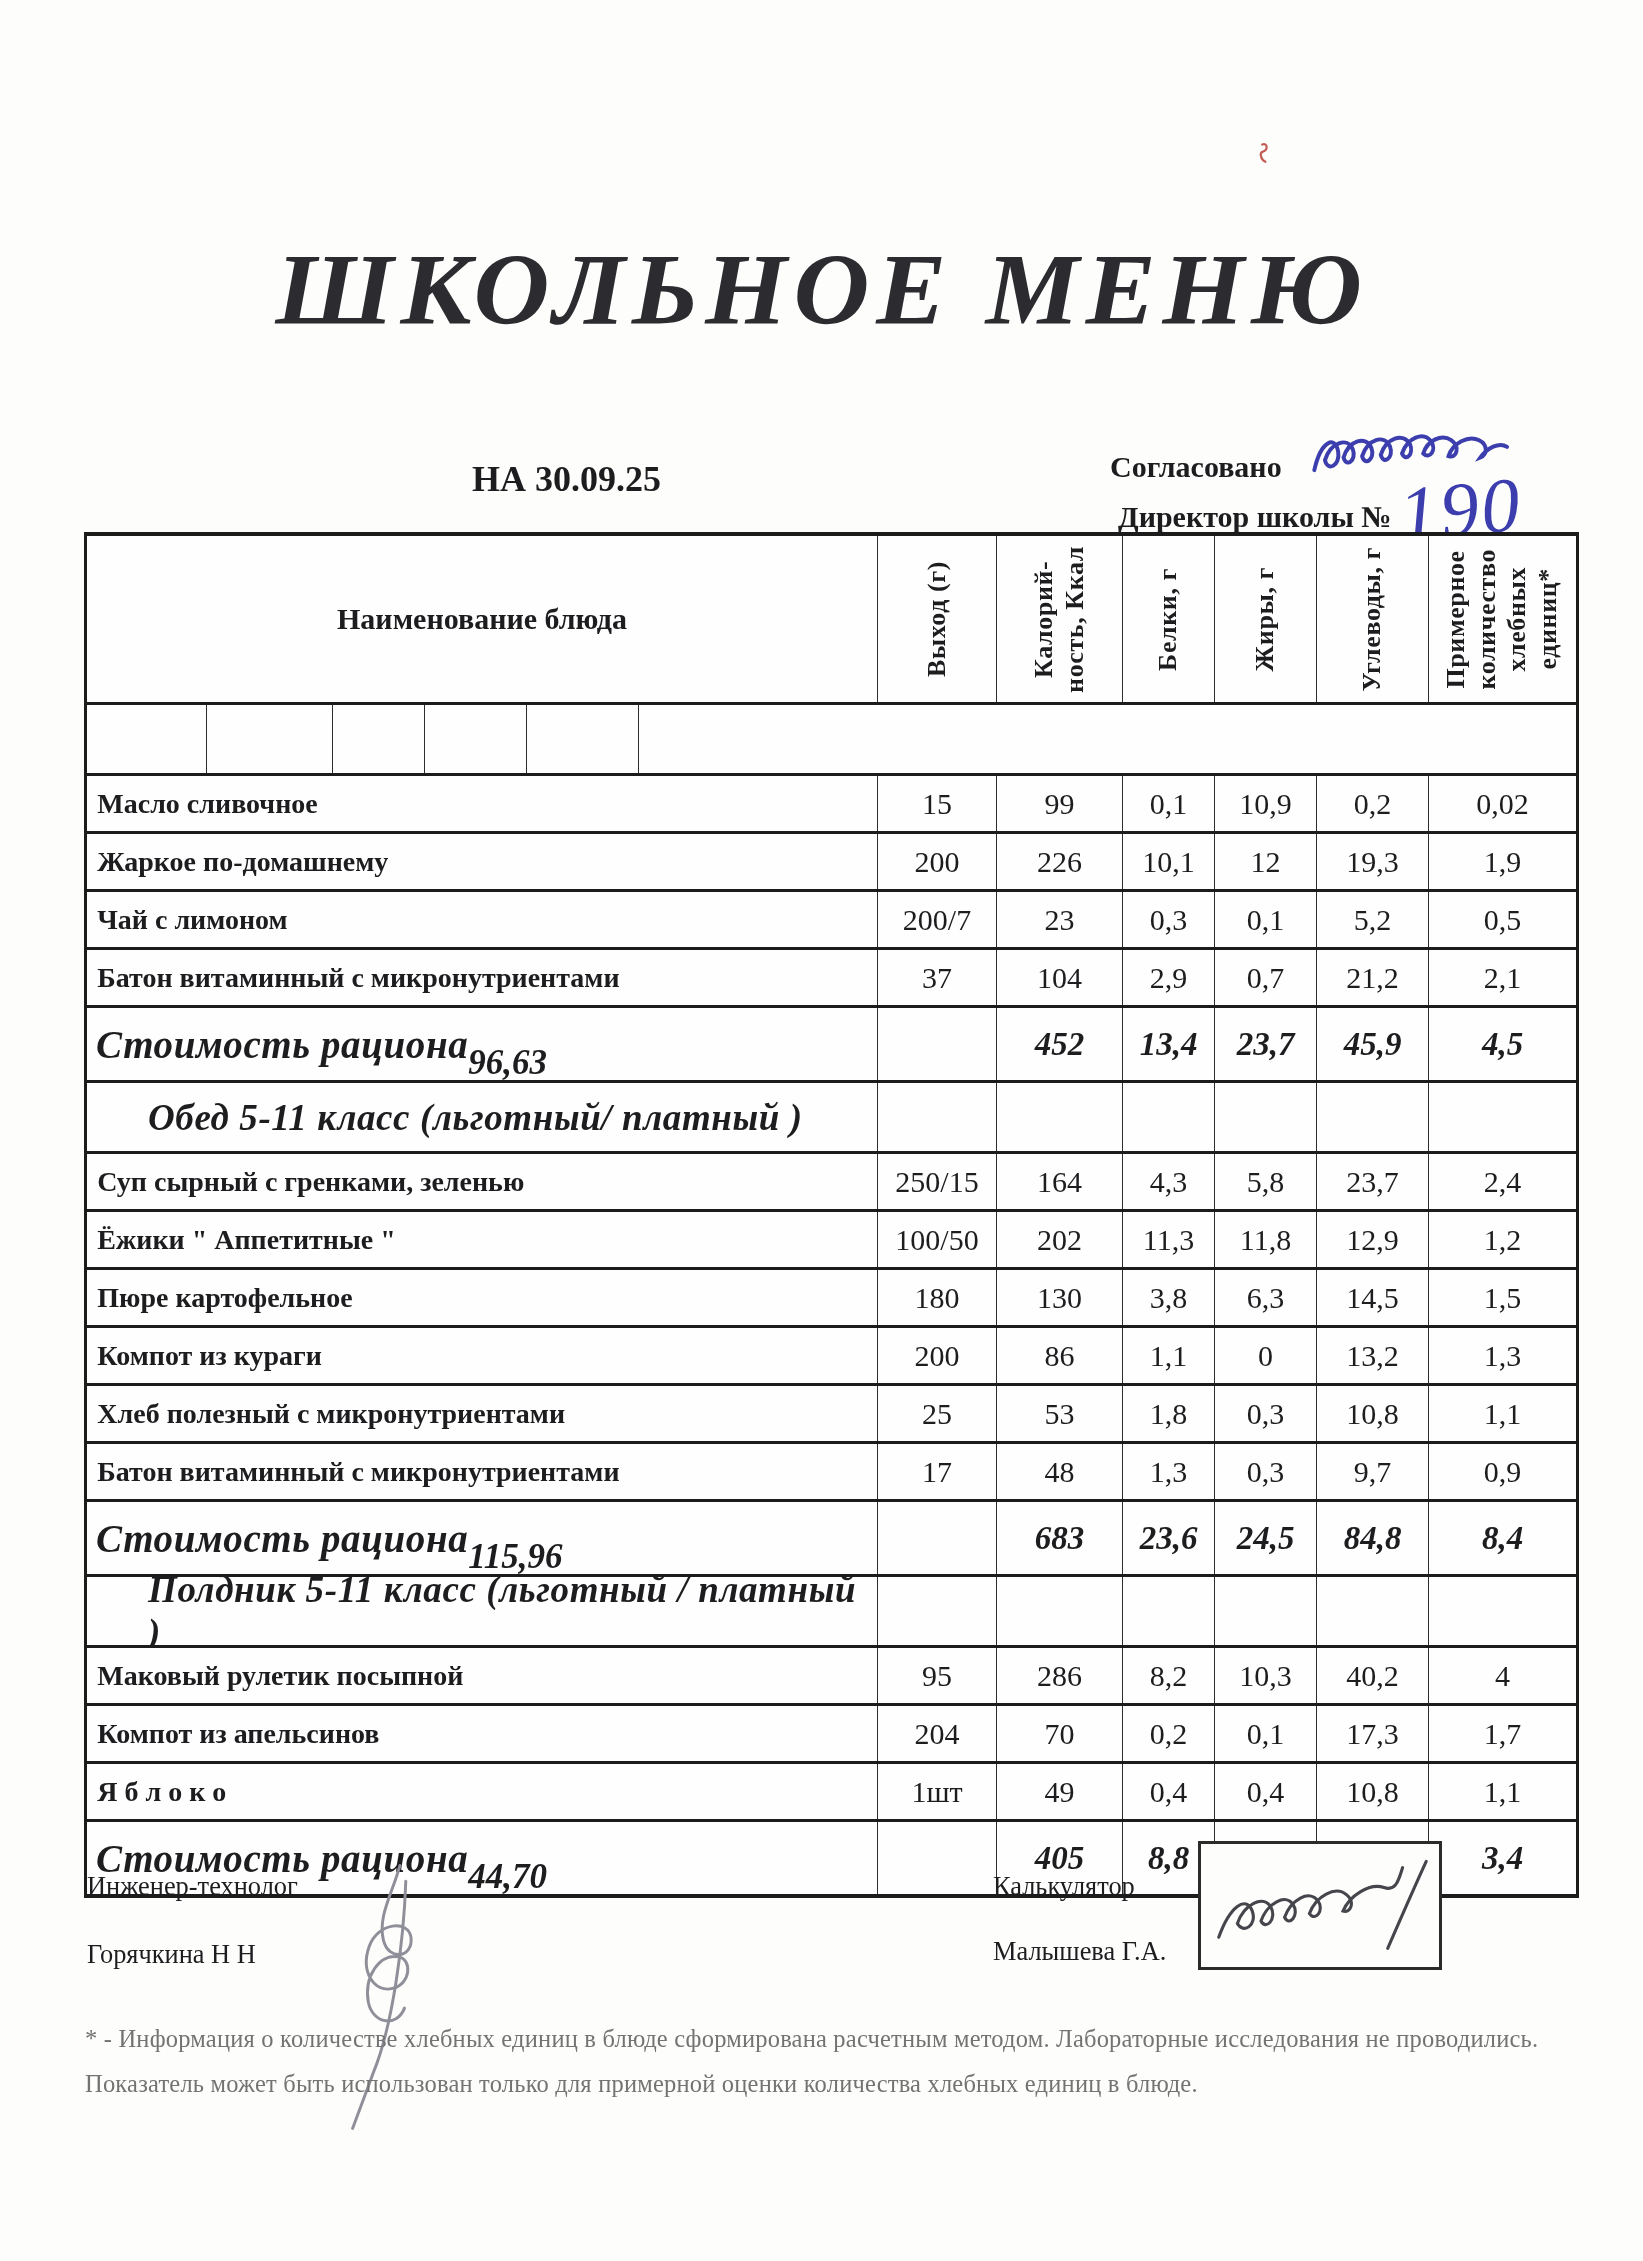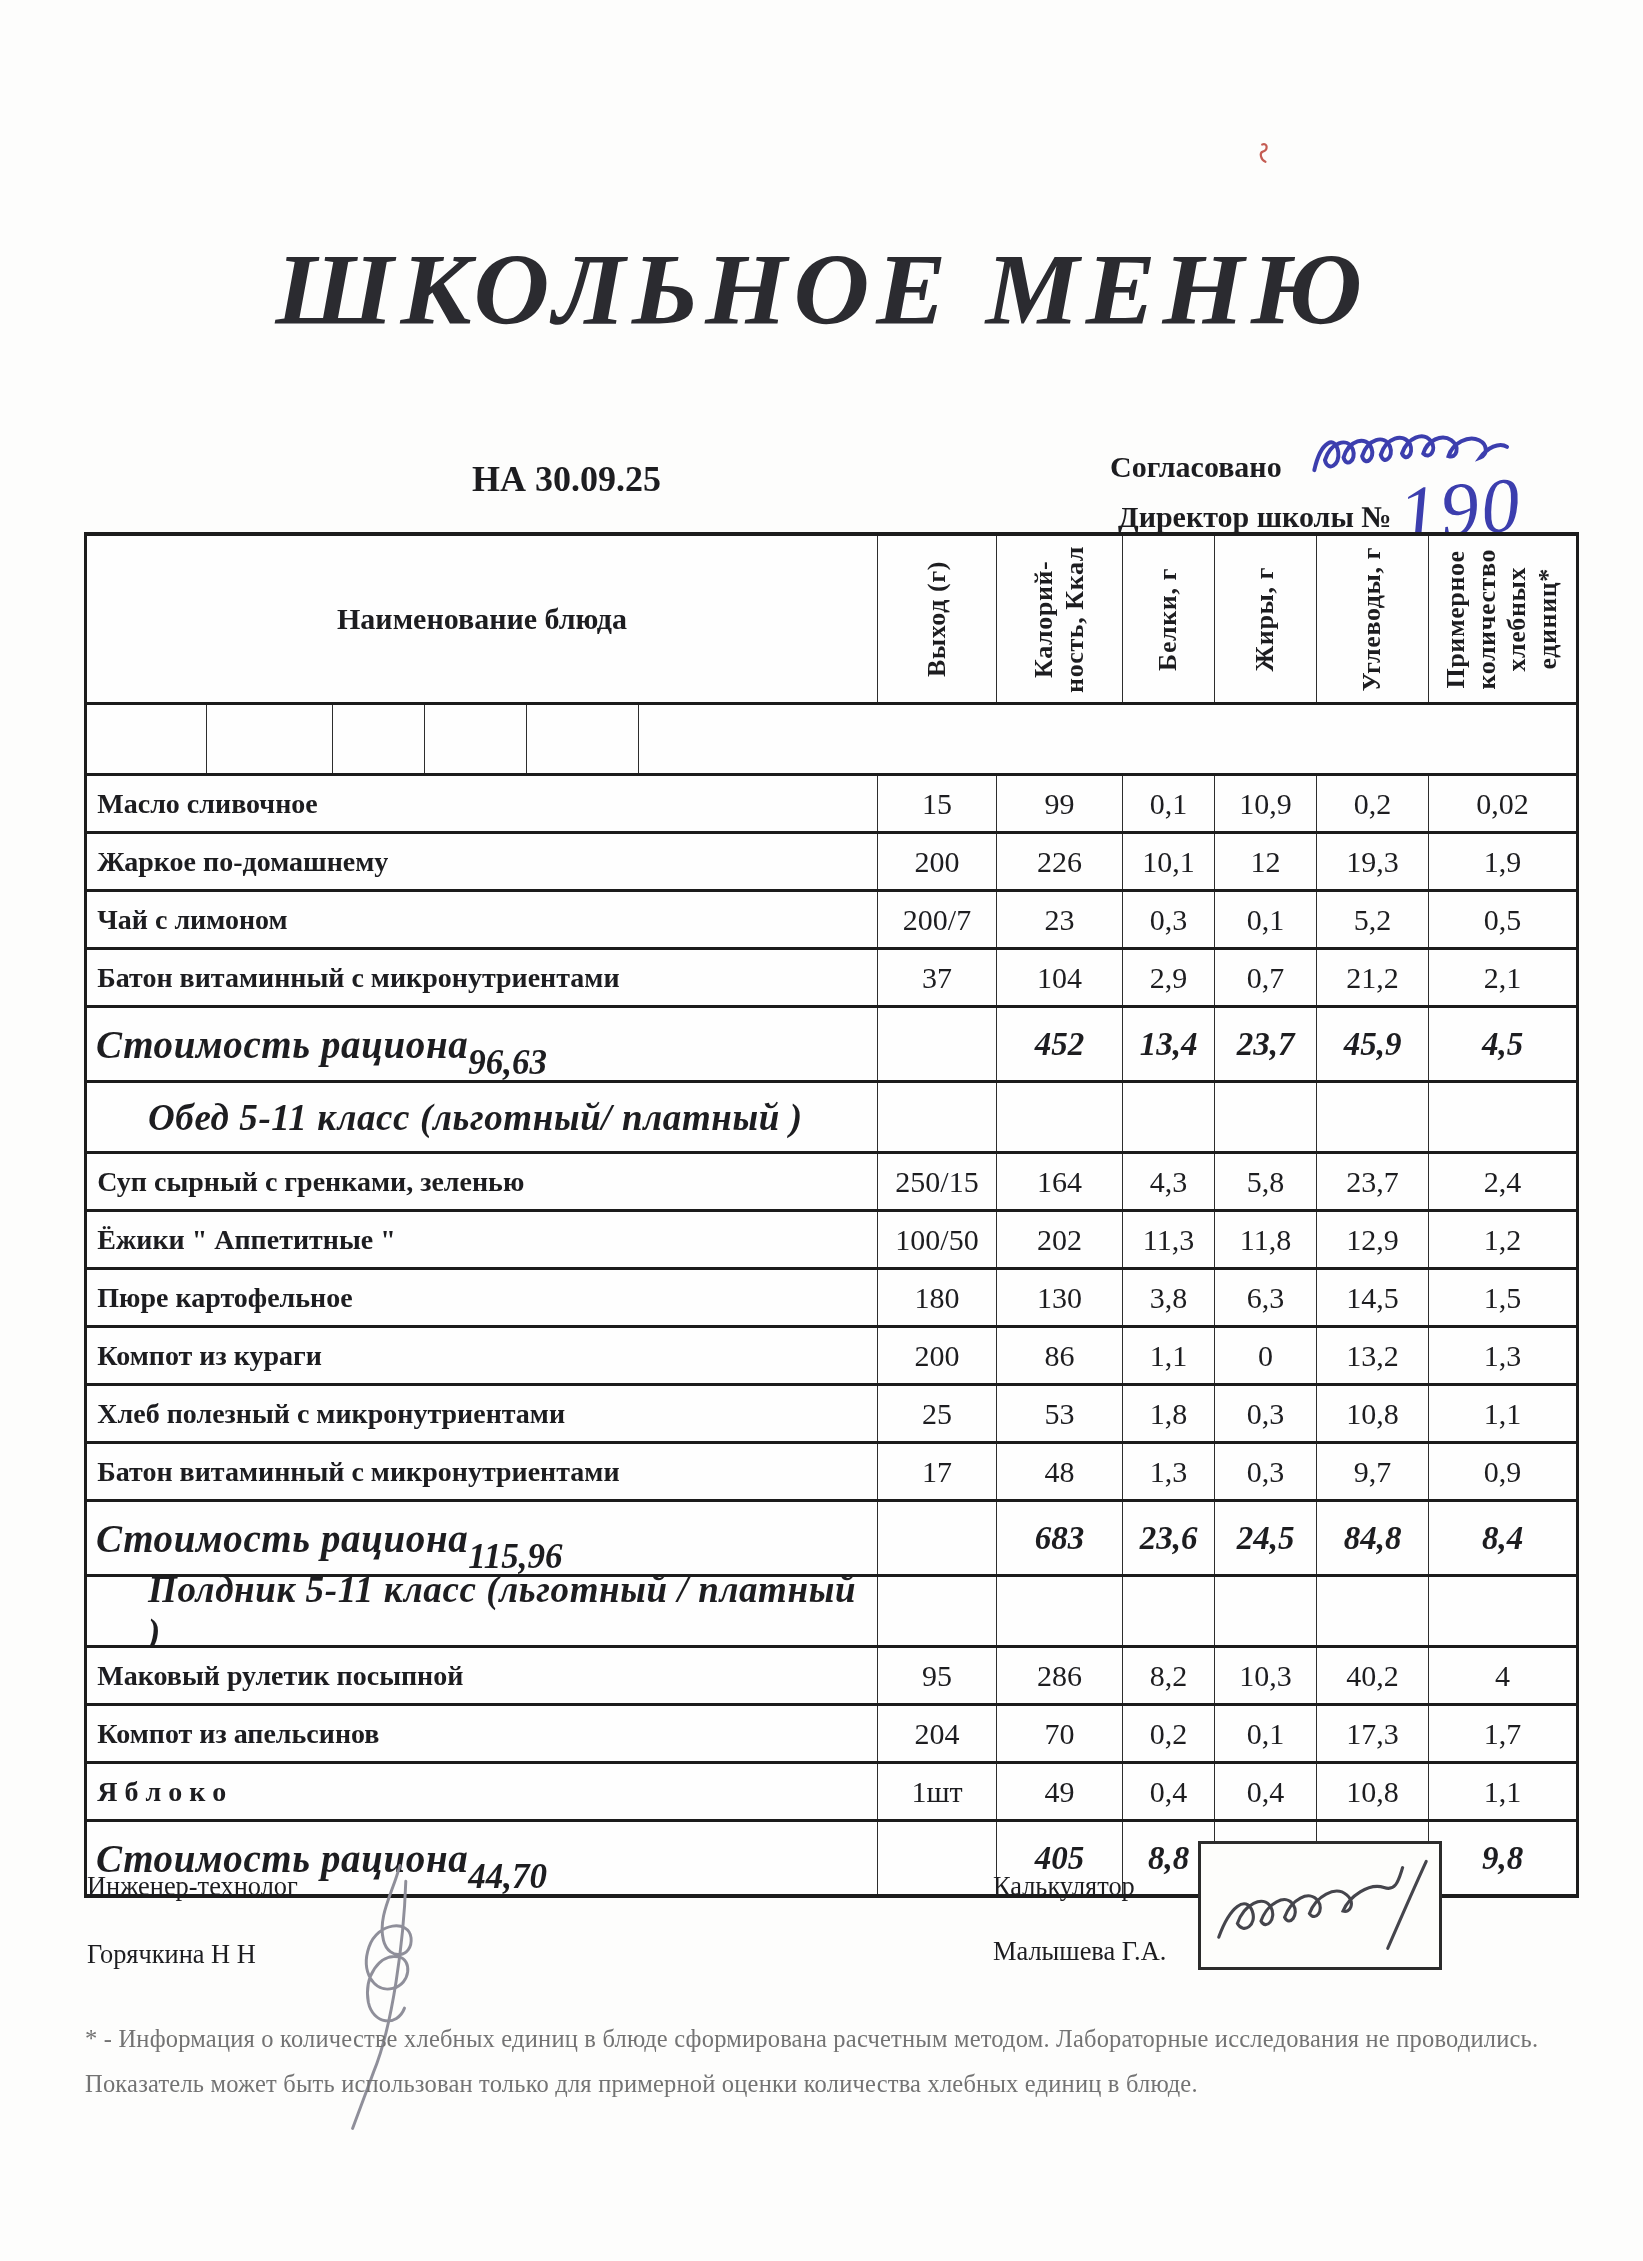--- a/index.html
+++ b/index.html
@@ -320,21 +320,21 @@
     <div class="row r-total">
       <div class="cell c-name t-name">
         <span class="t-label">Стоимость рациона</span>
         <span class="t-price">44,70</span>
       </div>
       <div class="cell c-out"></div>
       <div class="cell c-kcal tnum">405</div>
       <div class="cell c-prot tnum">8,8</div>
       <div class="cell c-fat tnum">10,8</div>
       <div class="cell c-carb tnum">68,3</div>
-      <div class="cell c-bread tnum">9,8</div>
+      <div class="cell c-bread tnum">3,4</div>
     </div>
 
   </div>
 
   <div class="abs f-text f-left-role">Инженер-технолог</div>
   <div class="abs f-text f-left-name">Горячкина Н Н</div>
 
   <svg class="abs sig-left" viewBox="0 0 280 430">
     <path d="M152,18 C140,62 118,96 127,132 C135,164 172,158 169,128 C166,100 118,104 105,142 C92,180 113,212 141,205 C169,198 171,161 150,157 C121,151 97,187 104,226 C111,260 148,264 159,235" stroke="#8f8f9a" stroke-width="4.5" fill="none" stroke-linecap="round"></path>
     <path d="M161,42 C158,132 141,262 112,332 C101,362 89,394 80,418" stroke="#8f8f9a" stroke-width="4.5" fill="none" stroke-linecap="round"></path>

